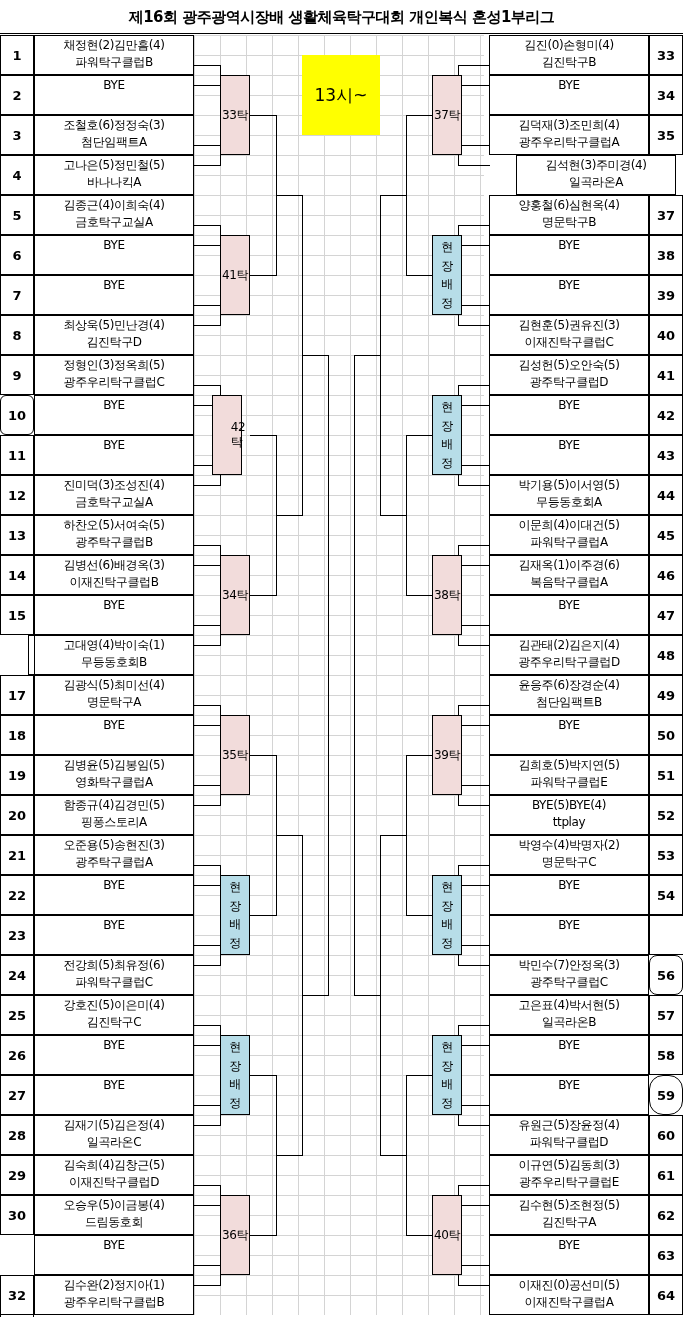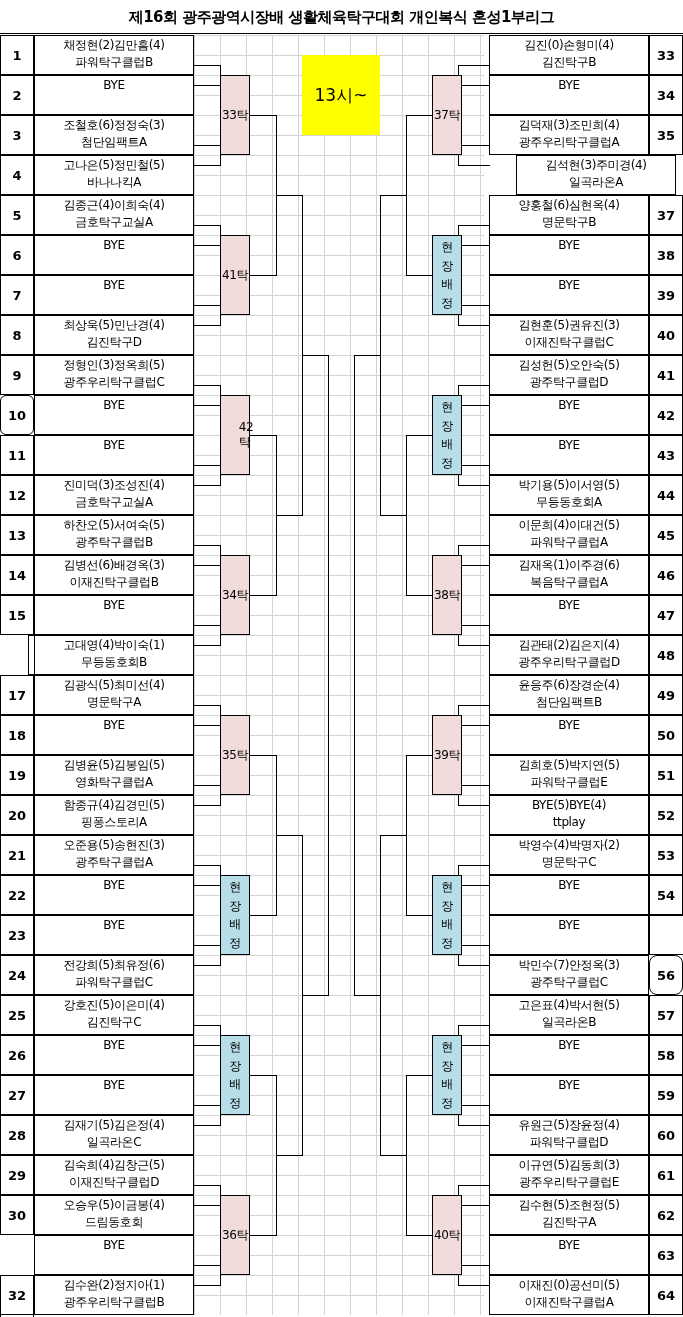--- a/index.html
+++ b/index.html
@@ -317,21 +317,21 @@
     <div class="num" style="left: 649px; top: 995px;">57</div>
     <div class="entry" style="left: 489px; top: 995px;">
       <span class="l1">고은표(4)박서현(5)</span>
       <span class="l2">일곡라온B</span>
     </div>
     <div class="num" style="left: 649px; top: 1035px;">58</div>
     <div class="entry" style="left: 489px; top: 1035px;">
       <span class="l1">BYE</span>
       <span class="l2"></span>
     </div>
-    <div class="num" style="left: 649px; top: 1075px;">59</div>
+    <div class="num" style="left: 649px; top: 1075px; border-radius: 14px;">59</div>
     <div class="entry" style="left: 489px; top: 1075px;">
       <span class="l1">BYE</span>
       <span class="l2"></span>
     </div>
     <div class="num" style="left: 649px; top: 1115px;">60</div>
     <div class="entry" style="left: 489px; top: 1115px;">
       <span class="l1">유원근(5)장윤정(4)</span>
       <span class="l2">파워탁구클럽D</span>
     </div>
     <div class="num" style="left: 649px; top: 1155px;">61</div>
@@ -491,21 +491,21 @@
     <div class="ln" style="left: 380px; top: 1155px; width: 27px; height: 1px;"></div>
     <div class="ln" style="left: 380px; top: 195px; width: 1px; height: 321px;"></div>
     <div class="ln" style="left: 354px; top: 355px; width: 27px; height: 1px;"></div>
     <div class="ln" style="left: 380px; top: 835px; width: 1px; height: 321px;"></div>
     <div class="ln" style="left: 354px; top: 995px; width: 27px; height: 1px;"></div>
     <div class="ln" style="left: 354px; top: 355px; width: 1px; height: 641px;"></div>
   </div>
 <div id="tables">
     <div class="tbl pink" style="left: 220px; top: 75px;">33탁</div>
     <div class="tbl pink" style="left: 220px; top: 235px;">41탁</div>
-    <div class="tbl pink" style="left: 220px; top: 395px; padding-left: 22px;">42탁</div>
+    <div class="tbl pink" style="left: 212px; top: 395px; padding-left: 22px;">42탁</div>
     <div class="tbl pink" style="left: 220px; top: 555px;">34탁</div>
     <div class="tbl pink" style="left: 220px; top: 715px;">35탁</div>
     <div class="tbl blue" style="left: 220px; top: 875px;">
       <span>현</span>
       <span>장</span>
       <span>배</span>
       <span>정</span>
     </div>
     <div class="tbl blue" style="left: 220px; top: 1035px;">
       <span>현</span>

